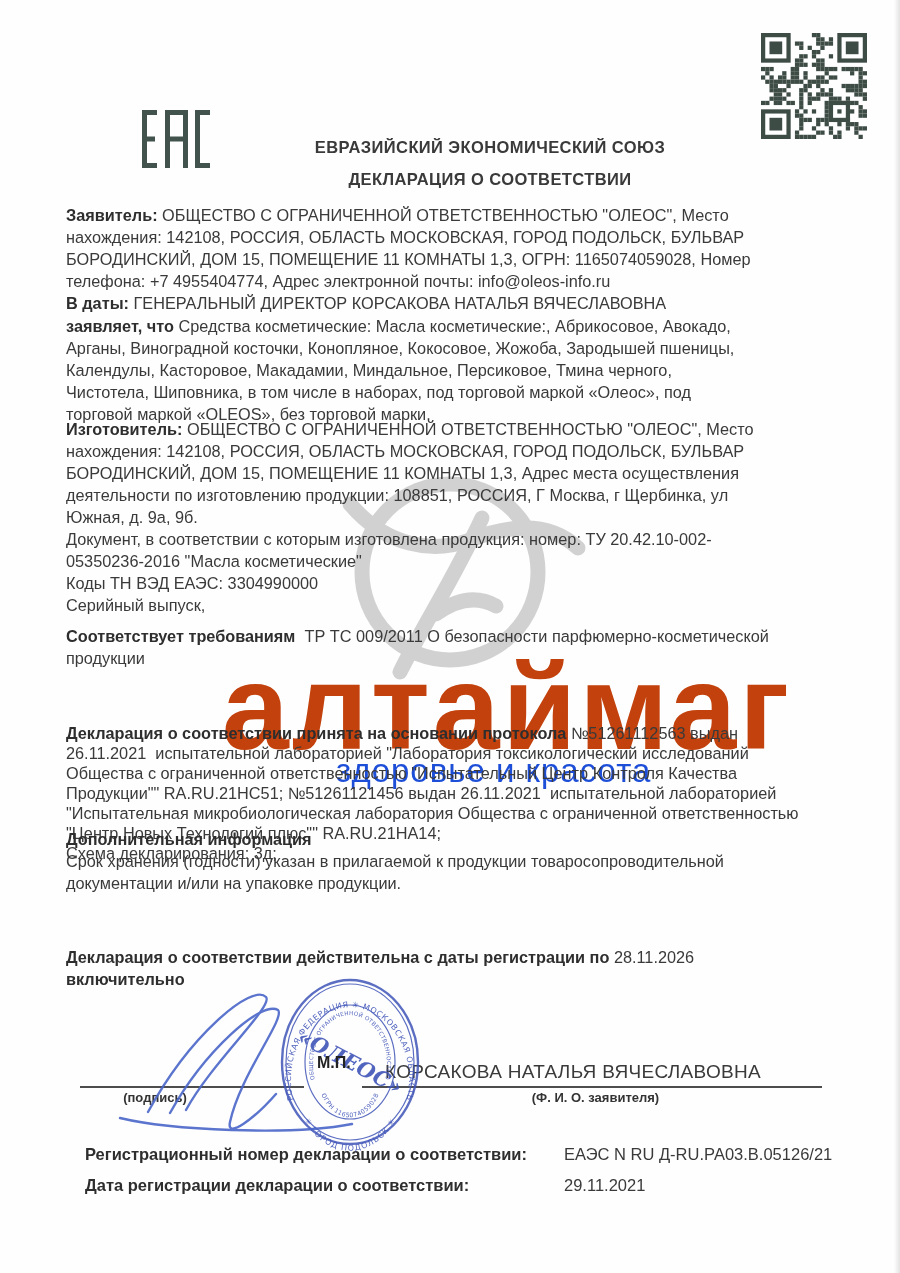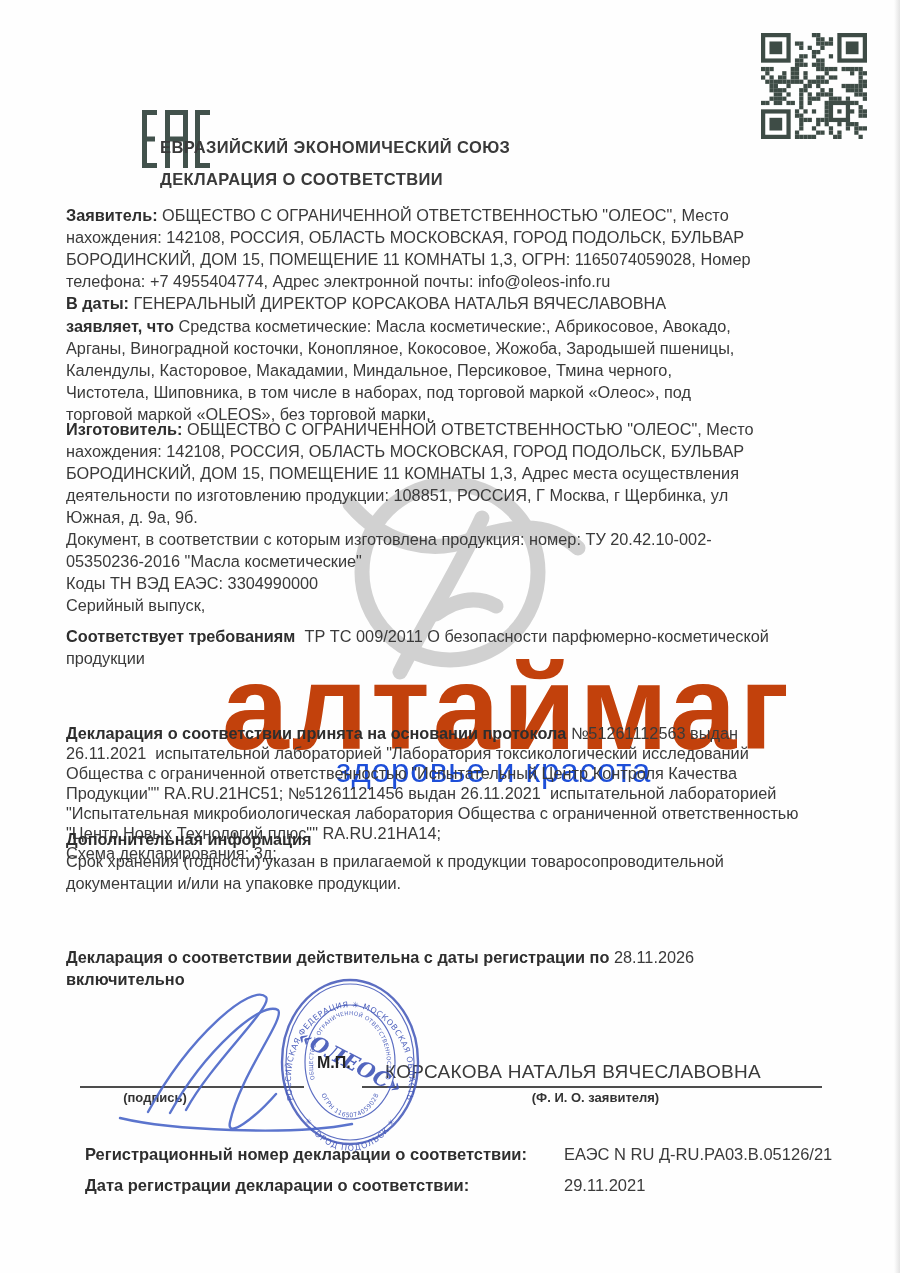--- a/index.html
+++ b/index.html
@@ -8,21 +8,21 @@
   .edge-right{position:absolute;right:0;top:0;width:6px;height:100%;
         background:linear-gradient(to left,#e3e3e3,rgba(255,255,255,0));}
   
   .wm-svg{position:absolute;left:0;top:0;z-index:0;pointer-events:none;}
   .wm-big{position:absolute;left:222px;top:638px;font-size:120px;font-weight:700;
         color:#c2410c;letter-spacing:3px;z-index:0;white-space:nowrap;}
   .wm-sub{position:absolute;left:336px;top:752px;font-size:33px;font-weight:400;
         color:#1d4ed8;letter-spacing:1px;z-index:0;white-space:nowrap;}
   
   .eac-svg{position:absolute;left:142px;top:110px;z-index:1;}
-  .titles{position:absolute;left:160px;top:139px;width:660px;text-align:left;z-index:1;
+  .titles{position:absolute;left:160px;top:139px;width:660px;text-align:center;z-index:1;
         font-weight:700;font-size:16.5px;letter-spacing:.4px;color:#3a3a3a;line-height:1;}
   .titles .t2{margin-top:15px;}
   .qr-svg{position:absolute;left:761px;top:33px;z-index:1;}
   
   .para{position:absolute;left:66px;width:810px;font-size:16.3px;line-height:22px;
         white-space:pre-wrap;color:#3a3a3a;z-index:1;}
   .para b{font-weight:700;color:#2e2e2e;}
   .para.basis{line-height:20px;}
   
   .line{position:absolute;height:2px;background:#4d4d4d;z-index:1;}

